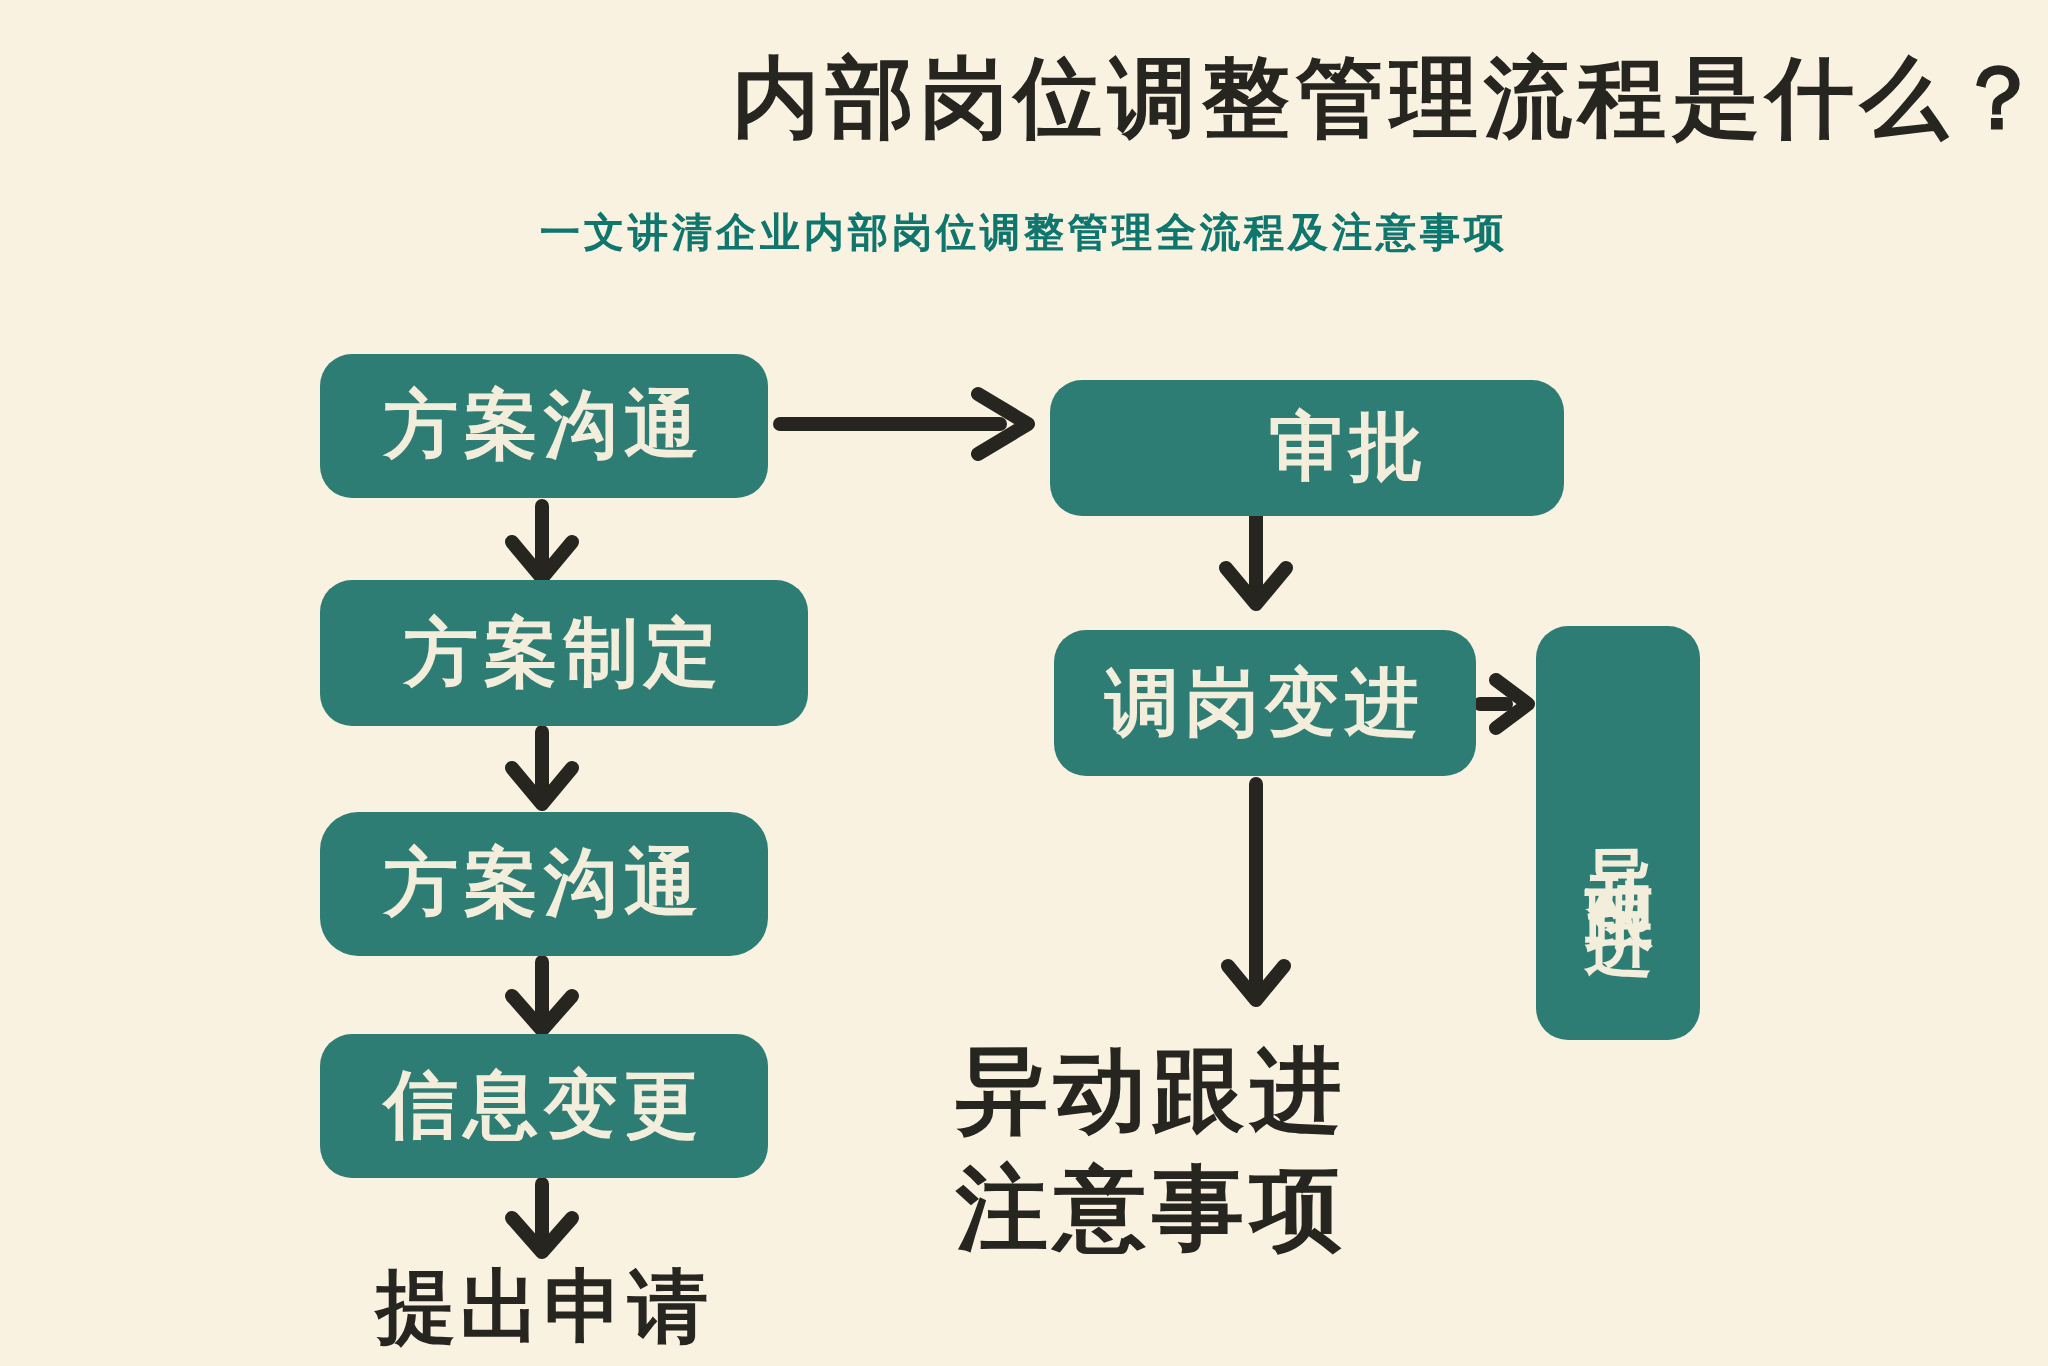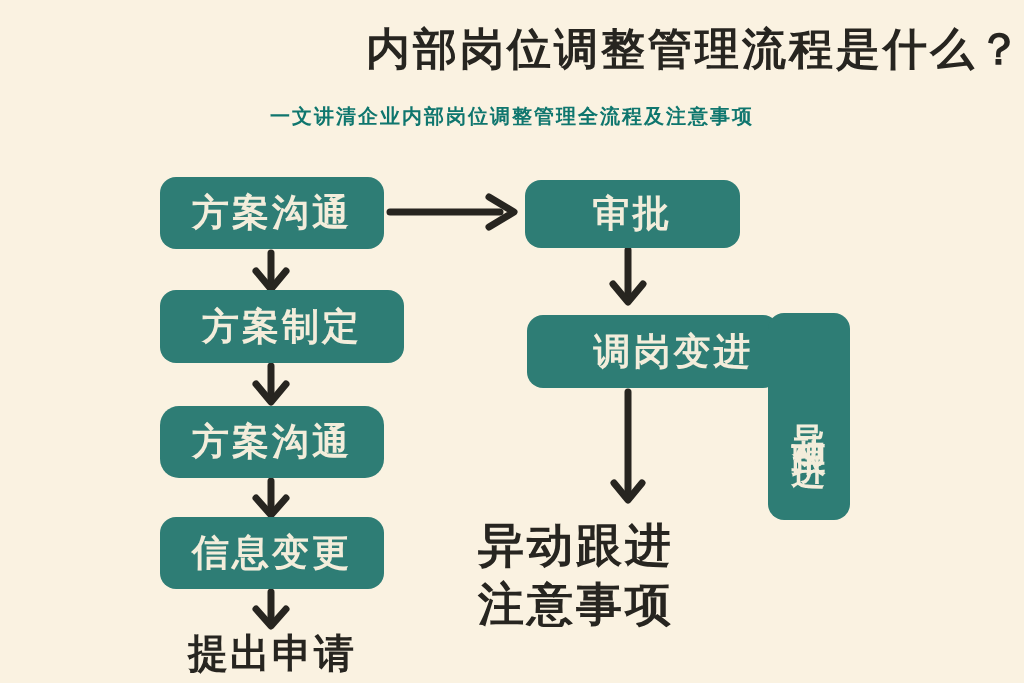--- a/index.html
+++ b/index.html
@@ -138,29 +138,29 @@
     <g>
       <path d="M628 392 V492"></path>
       <path d="M614 483 L628 500 L642 483"></path>
     </g>
   </svg>
 
   <div class="flow-box" style="left:160px; top:177px; width:224px; height:72px;">
     <span>方案沟通</span>
   </div>
 
-  <div class="flow-box" style="left:525px; top:180px; width:215px; height:68px;">
+  <div class="flow-box" style="left:525px; top:190px; width:215px; height:68px;padding-left:42px;">
     <span>审批</span>
   </div>
 
   <div class="flow-box" style="left:160px; top:290px; width:244px; height:73px;">
     <span>方案制定</span>
   </div>
 
-  <div class="flow-box" style="left:527px; top:315px; width:211px; height:73px;padding-left:41px;">
+  <div class="flow-box" style="left:527px; top:315px; width:211px; height:73px;">
     <span>调岗变进</span>
   </div>
 
   <div class="flow-box vertical" style="left:768px; top:313px; width:82px; height:207px;">
     <span>异动跟进</span>
   </div>
 
   <div class="flow-box" style="left:160px; top:406px; width:224px; height:72px;border-radius:19px;">
     <span>方案沟通</span>
   </div>

